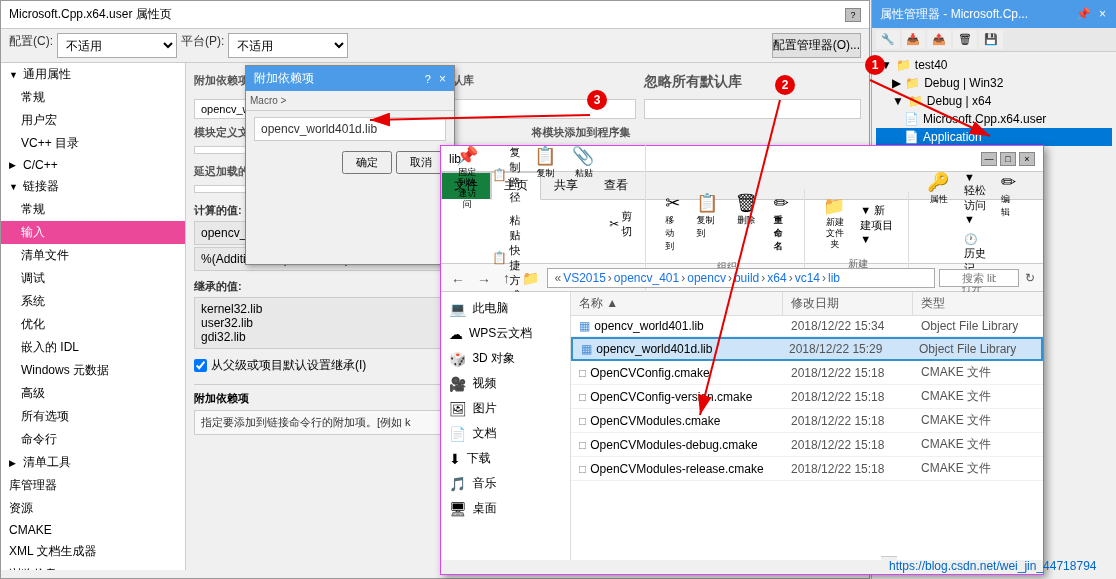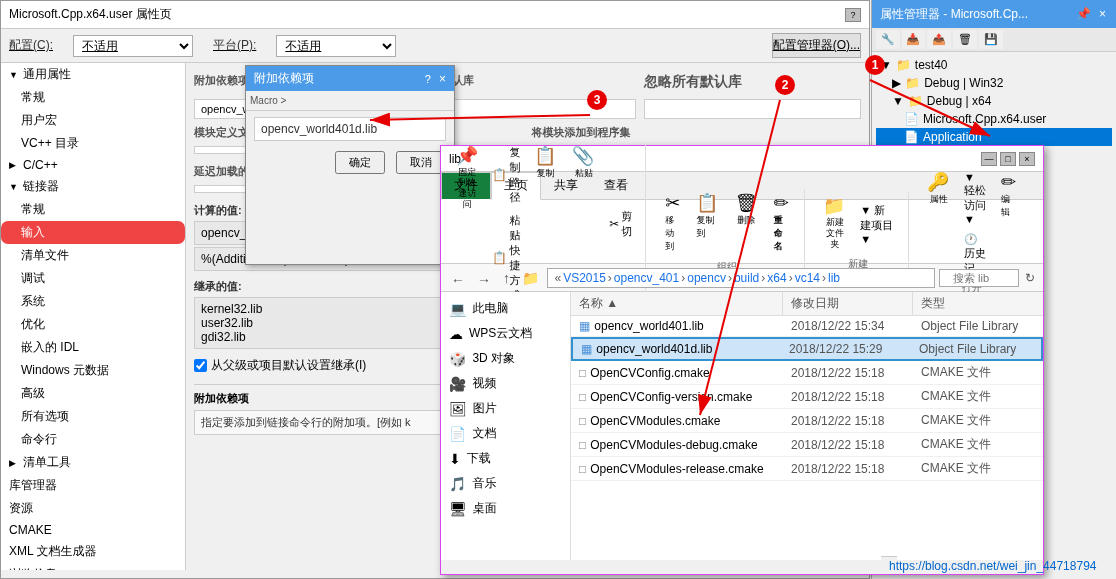--- a/index.html
+++ b/index.html
@@ -21,26 +21,24 @@
       display: flex;
       align-items: center;
       justify-content: space-between;
       height: 28px;
     }
     .main-dialog-titlebar-controls { display: flex; gap: 4px; }
     .title-btn { width: 16px; height: 14px; background: #c0c0c0; border: 1px solid #888; font-size: 9px; display: flex; align-items: center; justify-content: center; cursor: pointer; }
 
     .toolbar-row {
       display: flex;
-      align-items: center;
       padding: 4px 8px;
       background: #f0f0f0;
-      gap: 20px;
+      gap: 4px;
       border-bottom: 1px solid #ccc;
-      text-decoration: underline;
     }
     .toolbar-label { font-size: 12px; color: #333; }
     .toolbar-combo {
       background: white;
       border: 1px solid #aaa;
       padding: 2px 4px;
       width: 120px;
       font-size: 12px;
     }
     .config-btn {
@@ -66,21 +64,21 @@
       flex-shrink: 0;
     }
     .tree-item {
       padding: 3px 8px;
       cursor: pointer;
       white-space: nowrap;
       display: flex;
       align-items: center;
       gap: 4px;
     }
-    .tree-item.selected { background: #ef4444; color: white; border-radius: 7px; }
+    .tree-item.selected { background: #ec4899; color: white; }
     .tree-item.level1 { padding-left: 8px; }
     .tree-item.level2 { padding-left: 20px; }
     .tree-arrow { display: inline-block; width: 10px; font-size: 9px; }
 
     
     .property-panel {
       flex: 1;
       background: #f0f0f0;
       overflow-y: auto;
       padding: 8px;
@@ -213,21 +211,21 @@
       padding: 2px 6px;
       font-size: 11px;
       display: flex;
       align-items: center;
       gap: 2px;
     }
     .path-sep { color: #666; }
     .path-part { color: #1a73e8; cursor: pointer; }
     .search-box {
       border: 1px solid #aaa;
-      padding: 2px 13px;
+      padding: 2px 22px;
       background: white;
       font-size: 11px;
       width: 80px;
     }
     .refresh-btn { font-size: 12px; cursor: pointer; color: #555; padding: 0 2px; }
 
     
     .file-main {
       display: flex;
       height: calc(100% - 160px);
@@ -517,21 +515,21 @@
   </div>
   <div class="subdialog-toolbar">
     <span style="font-size:10px; color:#555;">Macro &gt;</span>
   </div>
   <div style="padding: 6px 8px; font-size:11px; color:#333;">
     <div style="background:white; border:1px solid #ccc; padding:4px 6px; margin-bottom:4px;">
       <input class="subdialog-input" type="text" value="opencv_world401d.lib" style="">
     </div>
   </div>
   <div style="padding: 0 8px;">
-    <div style="display:flex; gap:11px; justify-content:flex-end;">
+    <div style="display:flex; gap:4px; justify-content:flex-end;">
       <button style="padding:2px 12px; font-size:11px; cursor:pointer;">确定</button>
       <button style="padding:2px 12px; font-size:11px; cursor:pointer;">取消</button>
     </div>
   </div>
 </div>
 
 <div class="file-dialog">
   <div class="file-dialog-titlebar">
     <span>lib</span>
     <div style="display:flex; gap:3px;">

